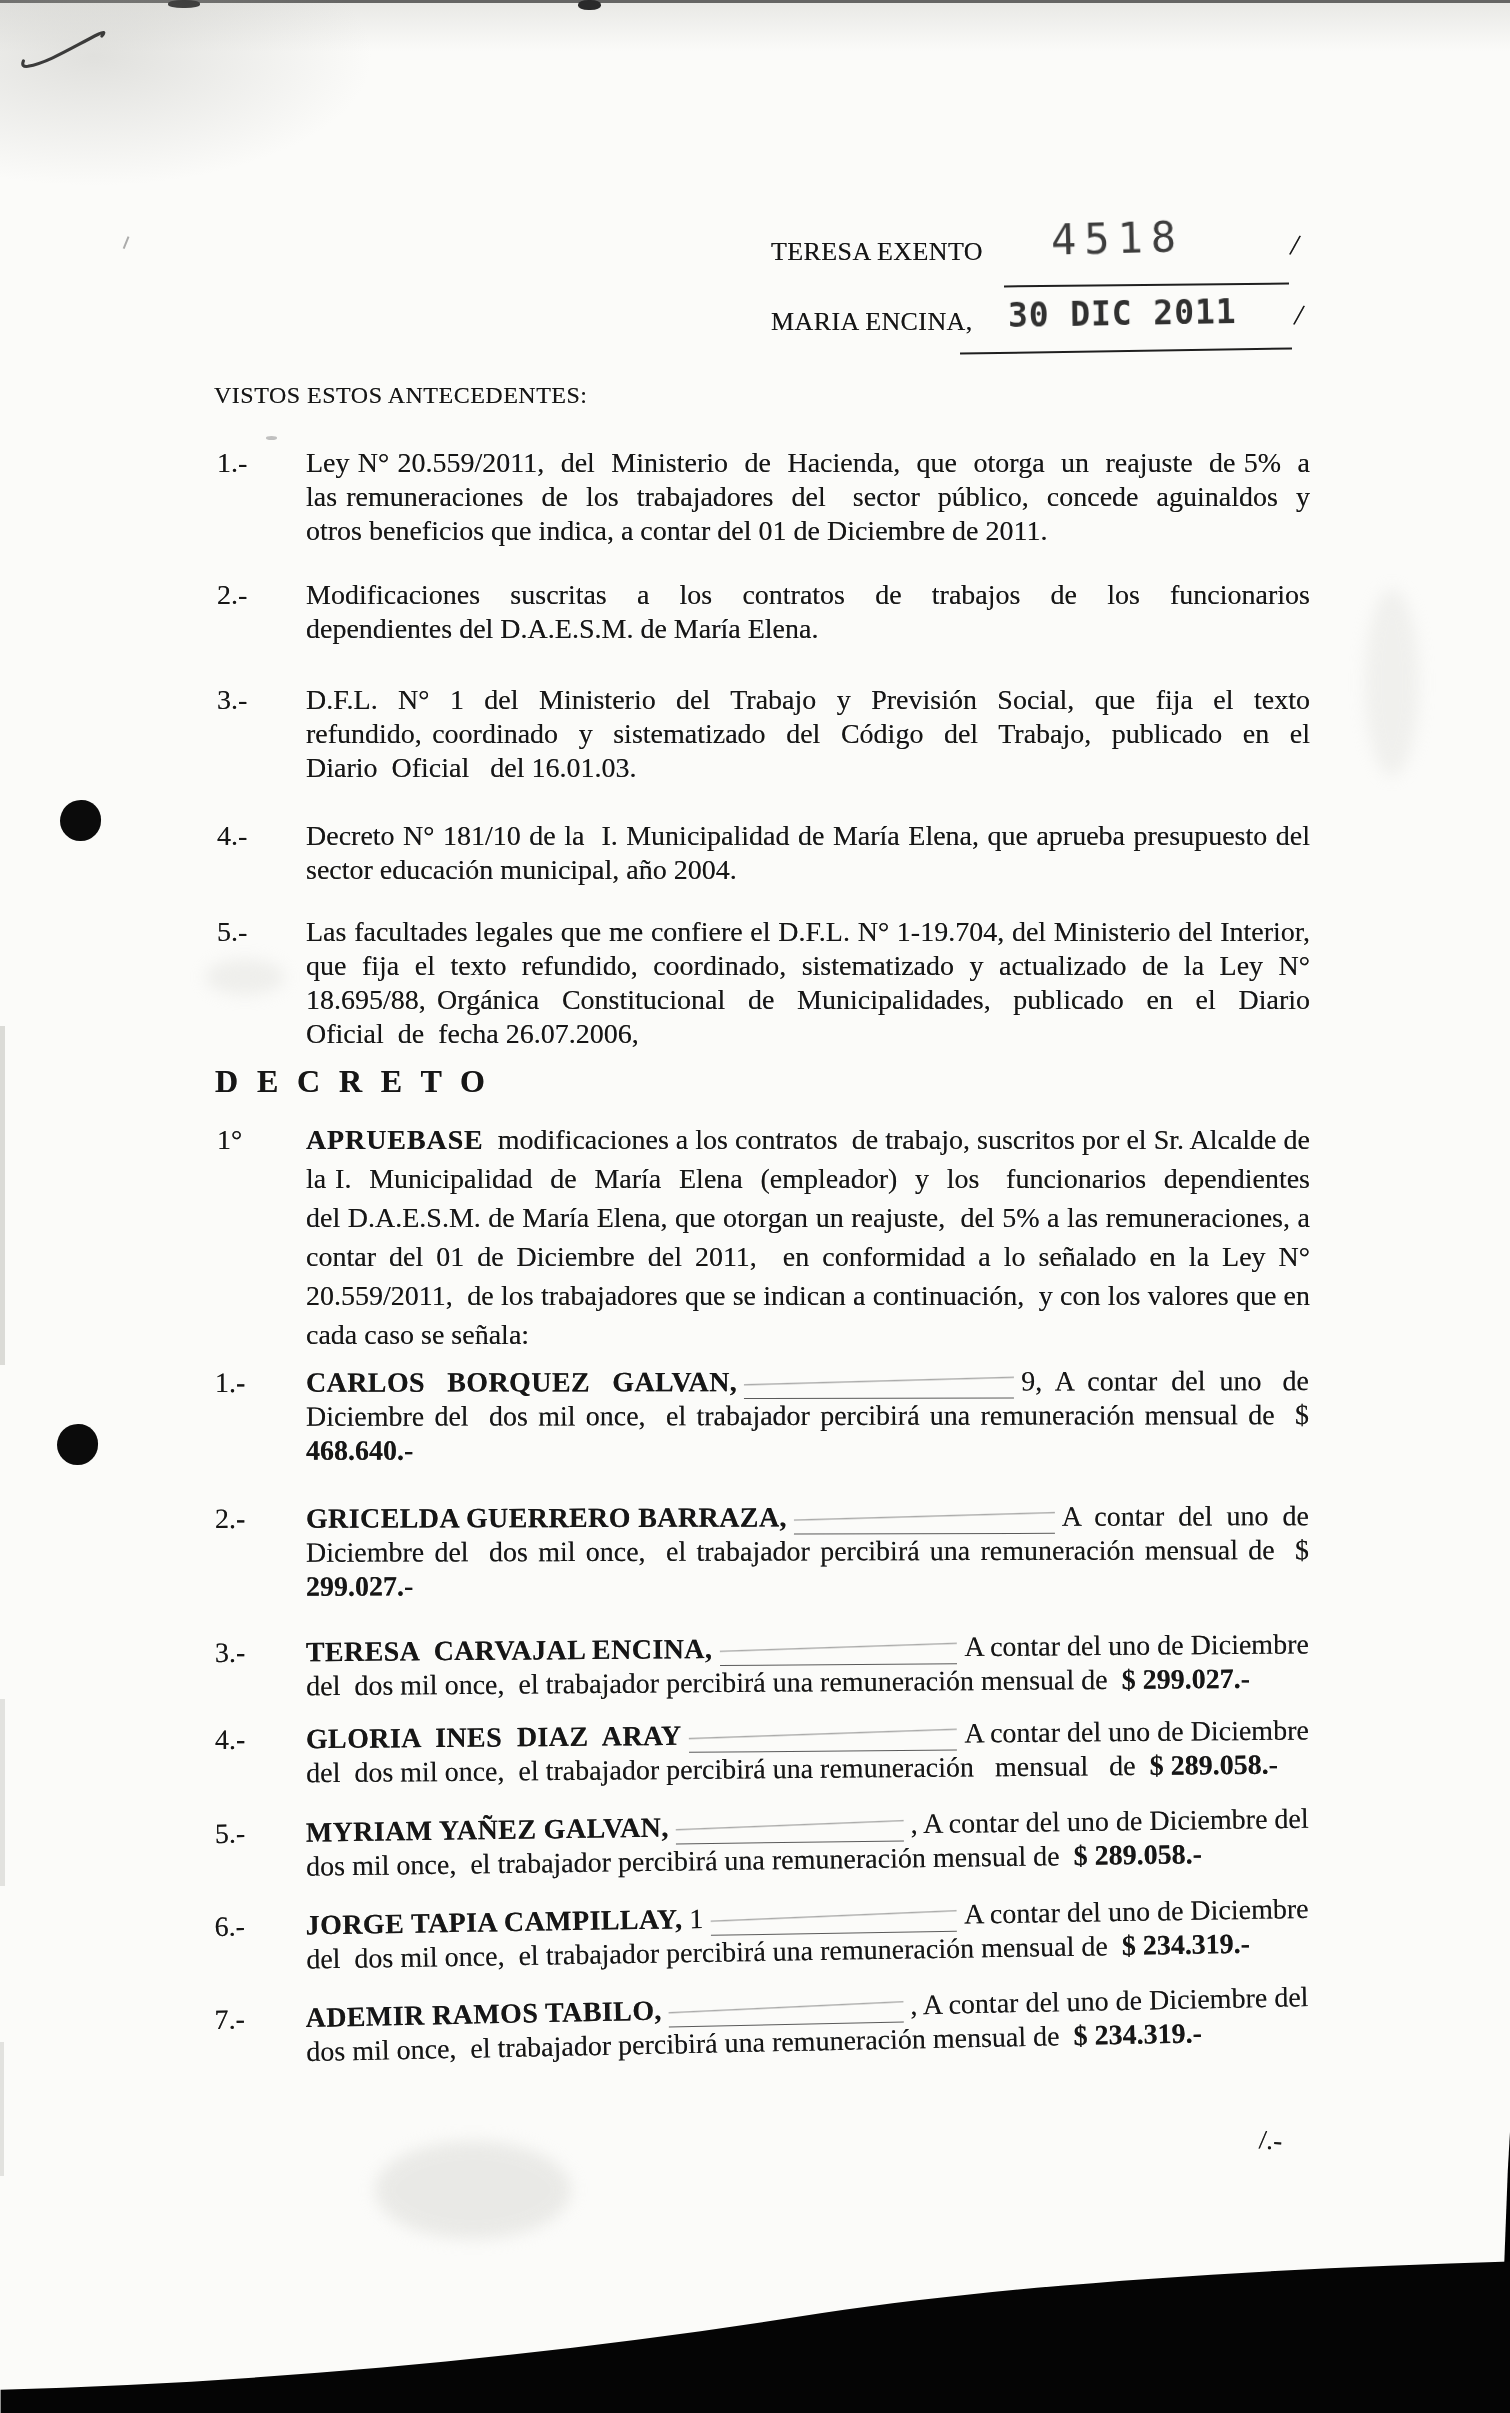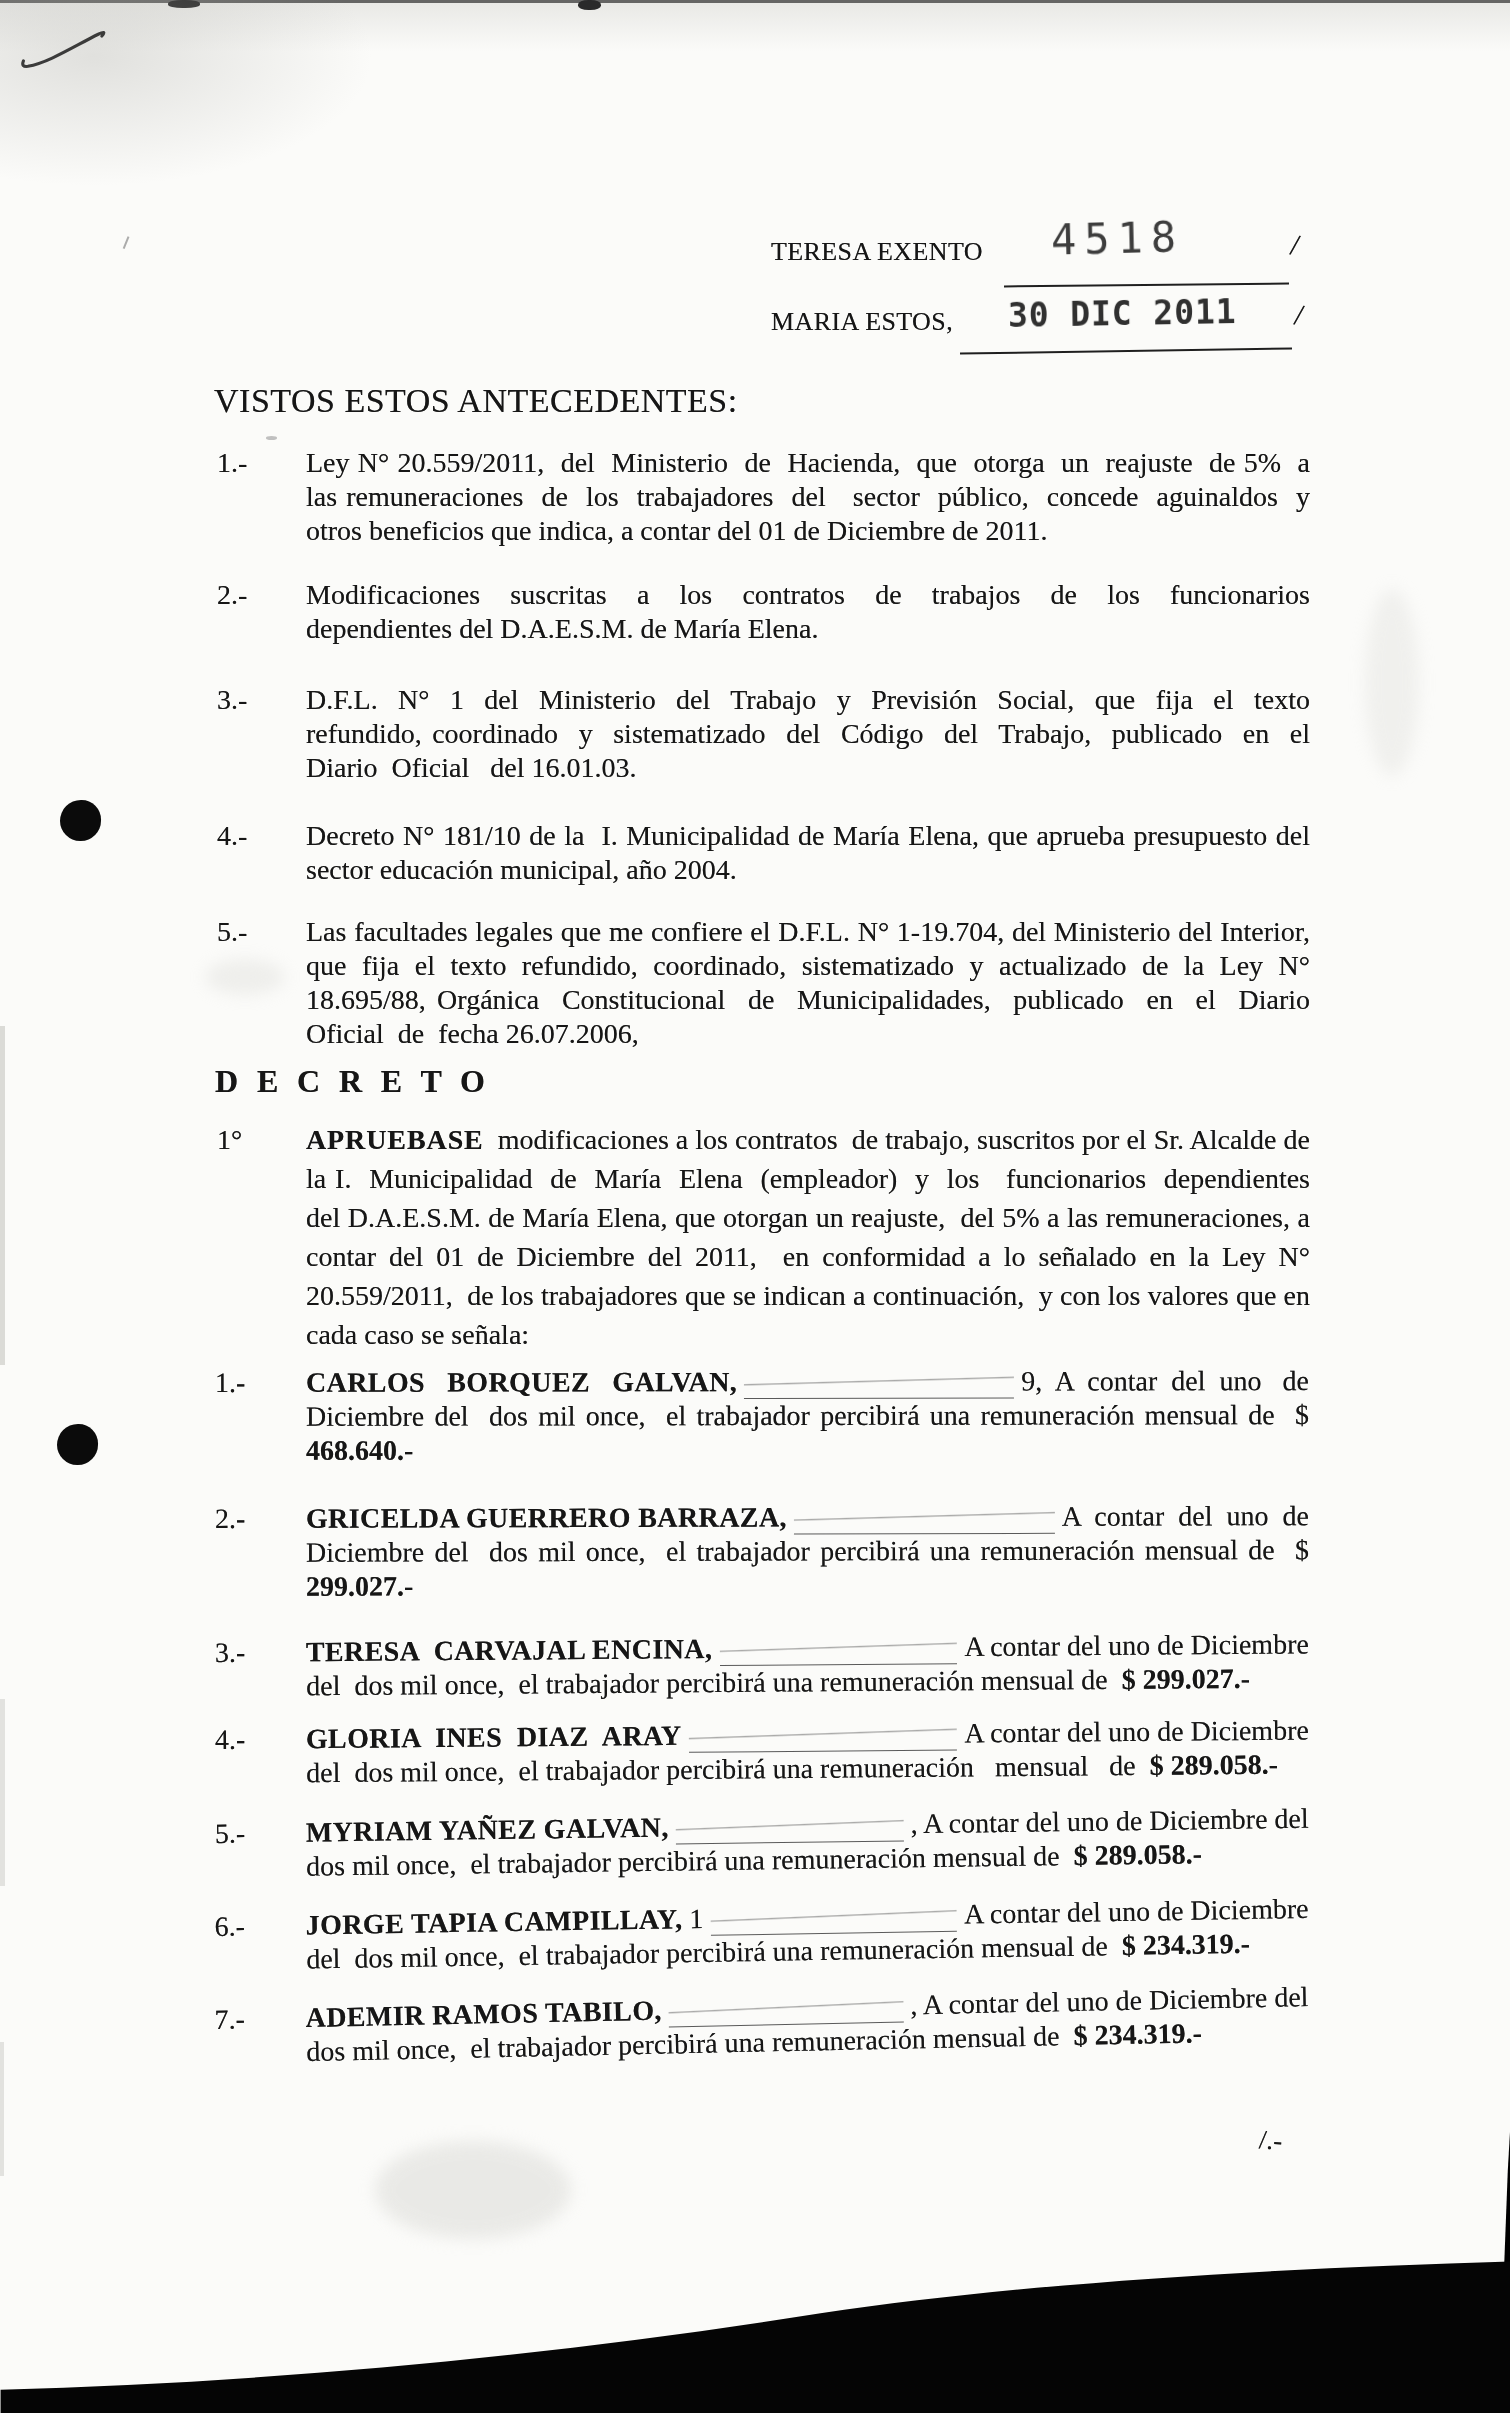--- a/index.html
+++ b/index.html
@@ -22,21 +22,21 @@
   .uline{position:absolute;border-top:2.7px solid #1f1f1f;}
   .u1{left:1004px;top:284px;width:285px;transform:rotate(-.6deg);}
   .u2{left:960px;top:350px;width:332px;transform:rotate(-.9deg);}
   .stamp{position:absolute;font-family:"DejaVu Sans Mono",monospace;filter:blur(0.3px);white-space:pre;}
   .stamp.num{left:1051px;top:214px;font-size:42px;letter-spacing:8px;color:#3d3d3d;transform:rotate(-1.4deg);}
   .stamp.date{left:1008px;top:294px;font-size:33px;font-weight:bold;letter-spacing:0.9px;color:#303030;transform:rotate(-1deg);}
   .slash{position:absolute;font-size:30px;transform:rotate(10deg);}
   .s1{left:1291px;top:228px;}
   .s2{left:1295px;top:298px;}
 
-  .vistos{position:absolute;left:214px;top:382px;font-size:34px;letter-spacing:0.5px;white-space:pre;}
+  .vistos{position:absolute;left:214px;top:382px;font-size:24px;letter-spacing:0.5px;white-space:pre;}
 
   
   .item{position:absolute;left:217px;width:1093px;font-size:28px;line-height:34px;}
   .inum{position:absolute;left:0;top:0;white-space:pre;}
   .itext{margin-left:89px;text-align:justify;white-space:pre-wrap;}
   .a1{top:446px;} .a2{top:578px;} .a3{top:683px;} .a4{top:819px;} .a5{top:915px;}
   .decreto{position:absolute;left:215px;top:1063px;font-size:32px;font-weight:bold;letter-spacing:5.4px;white-space:pre;}
   .res{top:1120px;line-height:39px;}
   .res b{letter-spacing:0.9px;}
 
@@ -113,21 +113,21 @@
   <div class="smudge sm1"></div>
   <div class="smudge sm2"></div>
   <div class="smudge sm3"></div>
 
 
   <div class="lab lab1 txt">TERESA EXENTO</div>
   <div class="stamp num">4518</div>
   <div class="uline u1"></div>
   <div class="slash s1 txt">/</div>
 
-  <div class="lab lab2 txt">MARIA ESTOS,</div>
+  <div class="lab lab2 txt">MARIA ENCINA,</div>
   <div class="stamp date">30 DIC 2011</div>
   <div class="uline u2"></div>
   <div class="slash s2 txt">/</div>
 
   <div class="vistos txt">VISTOS ESTOS ANTECEDENTES:</div>
 
   <div class="item a1 txt">
     <span class="inum">1.-</span>
     <div class="itext">Ley N° 20.559/2011,  del  Ministerio  de  Hacienda,  que  otorga  un  reajuste  de 5%  a  las remuneraciones  de  los  trabajadores  del   sector  público,  concede  aguinaldos  y  otros beneficios que indica, a contar del 01 de Diciembre de 2011.</div>
   </div>

